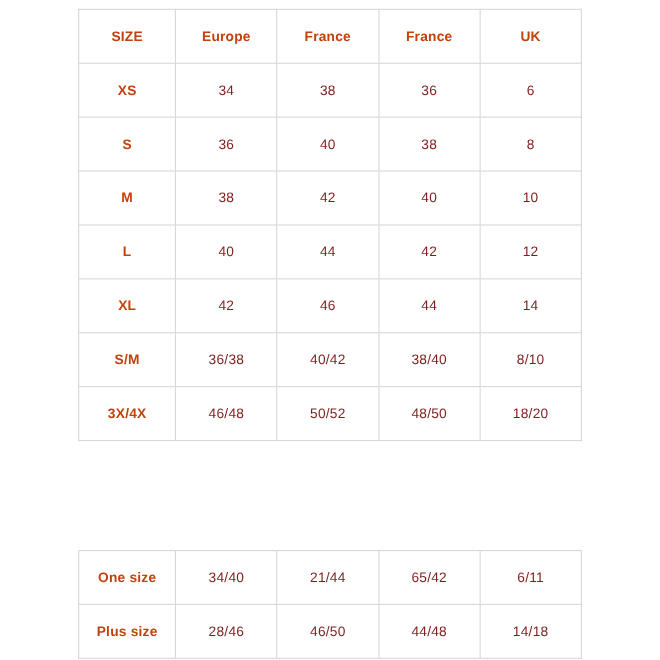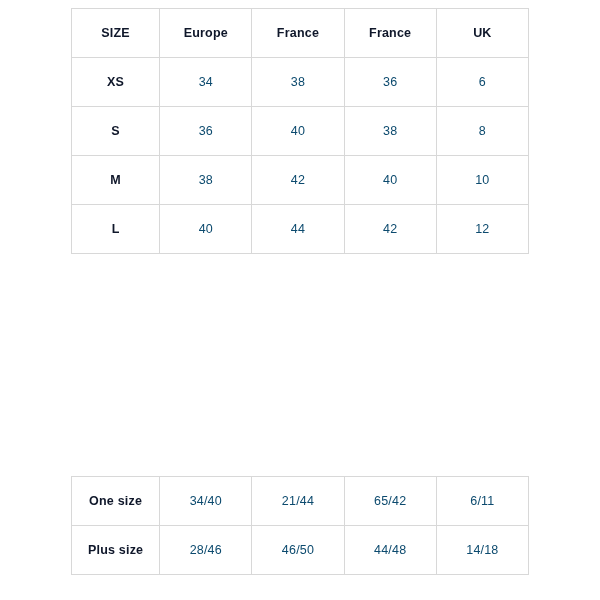--- a/index.html
+++ b/index.html
@@ -20,44 +20,44 @@
     height: 600px;
     box-sizing: border-box;
     padding: 0;
   }
   .table-wrap {
     position: absolute;
     left: 71px;
     width: 458px;
   }
   .table-wrap.primary { top: 8px; }
-  .table-wrap.secondary { top: 476px; }
+  .table-wrap.secondary { top: 500px; }
 
   table.size-table {
     width: 100%;
     border-collapse: collapse;
     table-layout: fixed;
     background: #ffffff;
   }
   table.size-table td,
   table.size-table th {
     border: 1px solid #d8d8d8;
     text-align: center;
     vertical-align: middle;
     font-size: 12.5px;
-    color: #0c4a6e;
+    color: #7f1d1d;
     font-weight: normal;
     padding: 0;
     height: 48px;
     letter-spacing: 0.2px;
   }
   table.size-table th,
   table.size-table td.rowhead {
     font-weight: bold;
-    color: #0f172a;
+    color: #c2410c;
     font-size: 12.5px;
   }
   col.c-label { width: 88px; }
   col.c-data  { width: 92px; }
 
   .secondary table.size-table td {
     height: 48px;
   }
 </style>
 </head>
@@ -105,20 +105,41 @@
           <td>40</td>
           <td>10</td>
         </tr>
         <tr>
           <td class="rowhead">L</td>
           <td>40</td>
           <td>44</td>
           <td>42</td>
           <td>12</td>
         </tr>
+        <tr>
+          <td class="rowhead">XL</td>
+          <td>42</td>
+          <td>46</td>
+          <td>44</td>
+          <td>14</td>
+        </tr>
+        <tr>
+          <td class="rowhead">S/M</td>
+          <td>36/38</td>
+          <td>40/42</td>
+          <td>38/40</td>
+          <td>8/10</td>
+        </tr>
+        <tr>
+          <td class="rowhead">3X/4X</td>
+          <td>46/48</td>
+          <td>50/52</td>
+          <td>48/50</td>
+          <td>18/20</td>
+        </tr>
       </tbody>
     </table>
   </div>
 
   <div class="table-wrap secondary">
     <table class="size-table">
       <colgroup>
         <col class="c-label">
         <col class="c-data">
         <col class="c-data">

